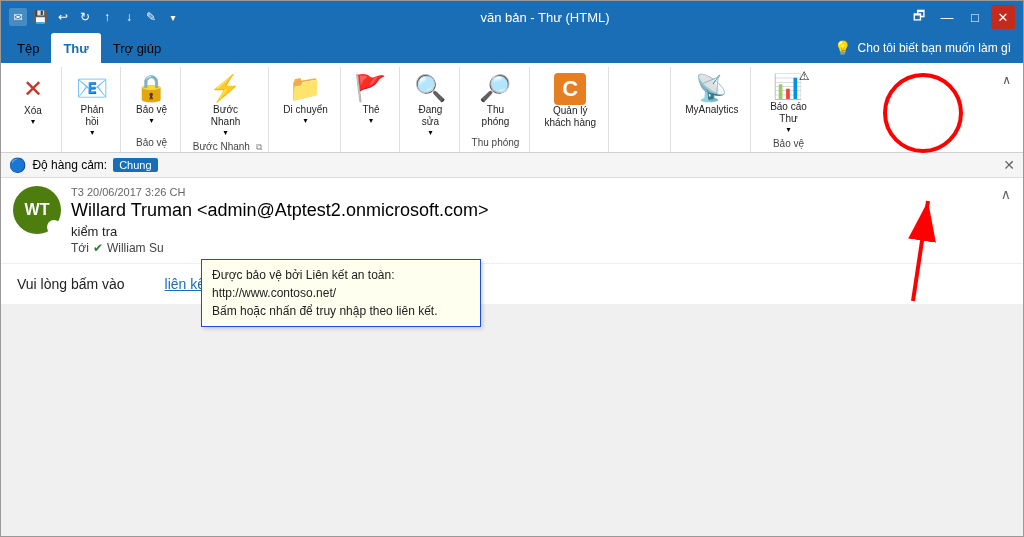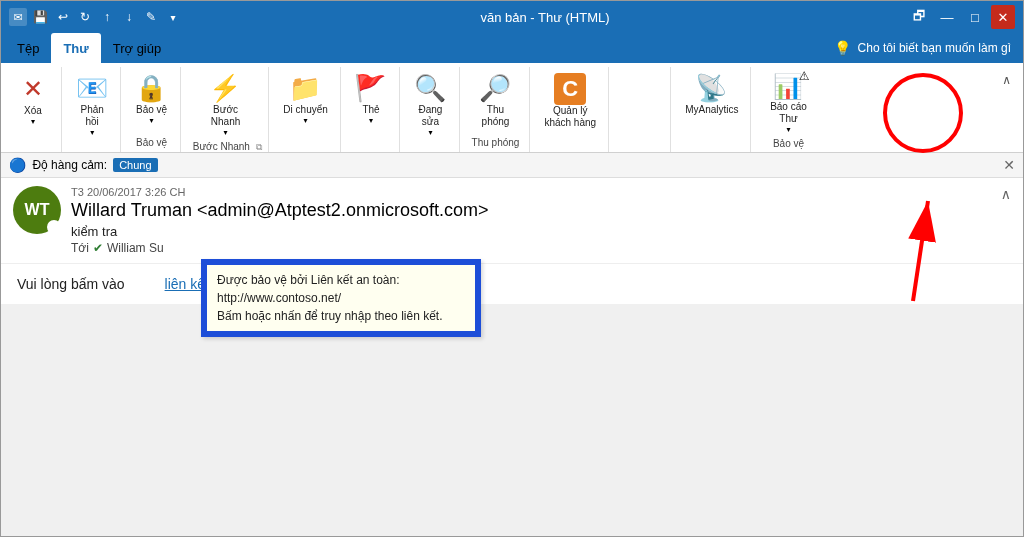--- a/index.html
+++ b/index.html
@@ -169,21 +169,21 @@
     .email-body {
       padding: 12px 16px;
       background: white;
       position: relative;
     }
     .tooltip-box {
       position: absolute;
       top: -5px;
       left: 200px;
       background: #fffff0;
-      border: 6px solid #1d4ed8;
+      border: 1px solid #1d4ed8;
       padding: 6px 10px;
       font-size: 12px;
       color: #222;
       max-width: 280px;
       line-height: 1.5;
       box-shadow: 2px 2px 4px rgba(0,0,0,0.15);
     }
     .email-text { font-size: 14px; color: #222; }
     .email-link { color: #1a6eb5; text-decoration: underline; cursor: pointer; padding-left: 36px; }
 

